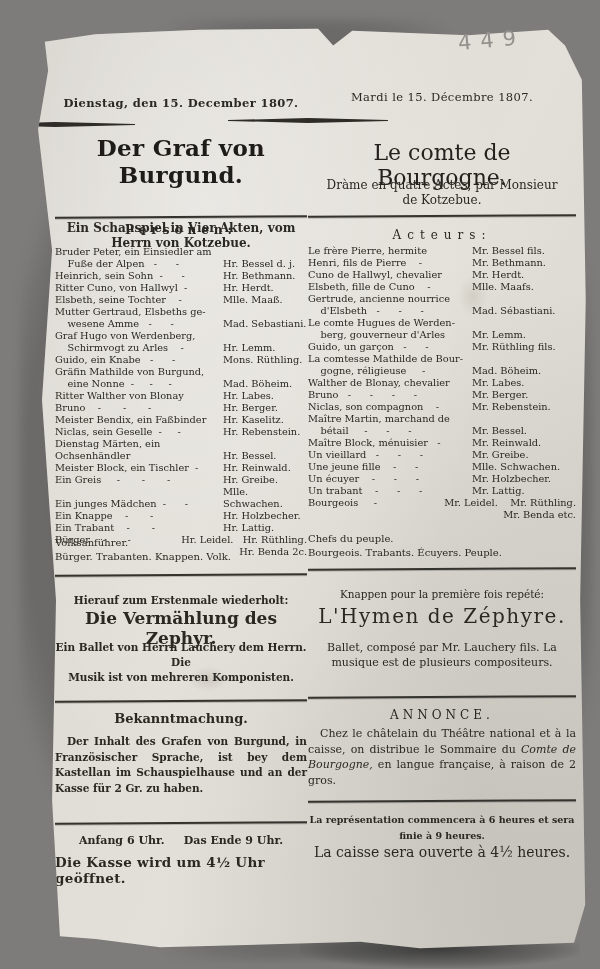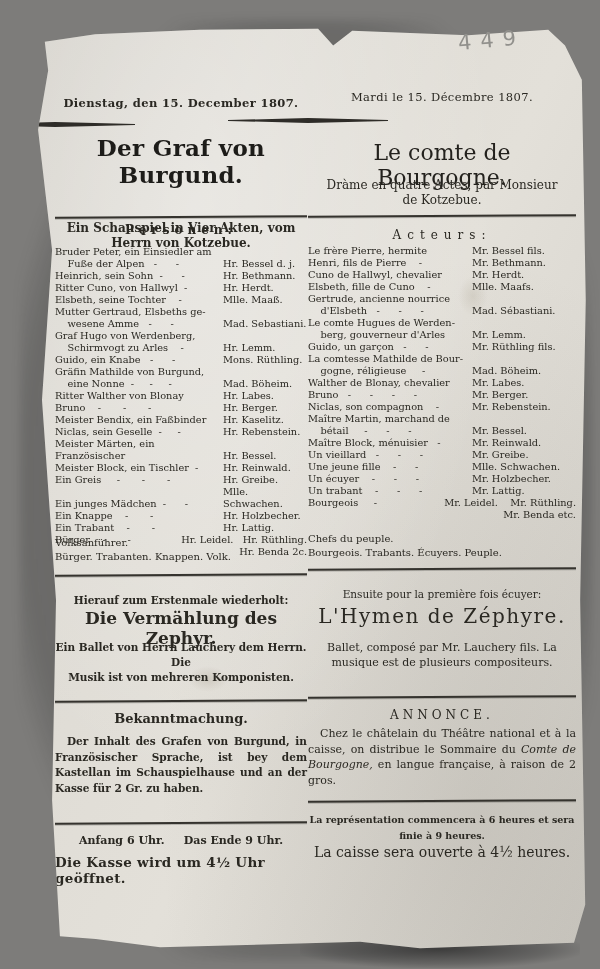--- a/index.html
+++ b/index.html
@@ -171,21 +171,21 @@
         </div>
         <div class="row">
           <span class="role">Meister Bendix, ein Faßbinder</span>
           <span class="actor">Hr. Kaselitz.</span>
         </div>
         <div class="row">
           <span class="role">Niclas, sein Geselle  -     -</span>
           <span class="actor">Hr. Rebenstein.</span>
         </div>
         <div class="row">
-          <span class="role">Meister Märten, ein Französischer</span>
+          <span class="role">Dienstag Märten, ein Ochsenhändler</span>
           <span class="actor">Hr. Bessel.</span>
         </div>
         <div class="row">
           <span class="role">Meister Block, ein Tischler  -</span>
           <span class="actor">Hr. Reinwald.</span>
         </div>
         <div class="row">
           <span class="role">Ein Greis     -       -       -</span>
           <span class="actor">Hr. Greibe.</span>
         </div>
@@ -305,21 +305,21 @@
         </div>
         <div class="row wide">
           <span class="role">Bourgeois     -</span>
           <span class="actor">Mr. Leidel.    Mr. Rüthling.
 Mr. Benda etc.</span>
         </div>
     </div>
     <div class="s-extras extras">Chefs du peuple.
 Bourgeois.   Trabants.   Écuyers.   Peuple.</div>
     <div class="s-rule2 rule"></div>
-    <div class="s-rep repeat-note">Ensuite pour la première fois écuyer:</div>
+    <div class="s-rep repeat-note">Knappen pour la première fois repété:</div>
     <div class="s-btitle ballet-title">L'Hymen de Zéphyre.</div>
     <div class="s-bdesc ballet-desc">Ballet, composé par Mr. Lauchery fils.  La
 musique est de plusieurs compositeurs.</div>
     <div class="s-rule3 rule"></div>
     <div class="s-ahead ann-head">ANNONCE.</div>
     <div class="s-abody ann-body"><span>Chez le châtelain du Théâtre national et à la caisse, on distribue le Sommaire du </span><i>Comte de Bourgogne,</i><span> en langue française, à raison de 2 gros.</span></div>
     <div class="s-rule4 rule"></div>
     <div class="s-perf perf-fr">La représentation commencera à 6 heures et sera finie à 9 heures.</div>
     <div class="s-box boxoffice-fr">La caisse sera ouverte à 4½ heures.</div>
   </div>

